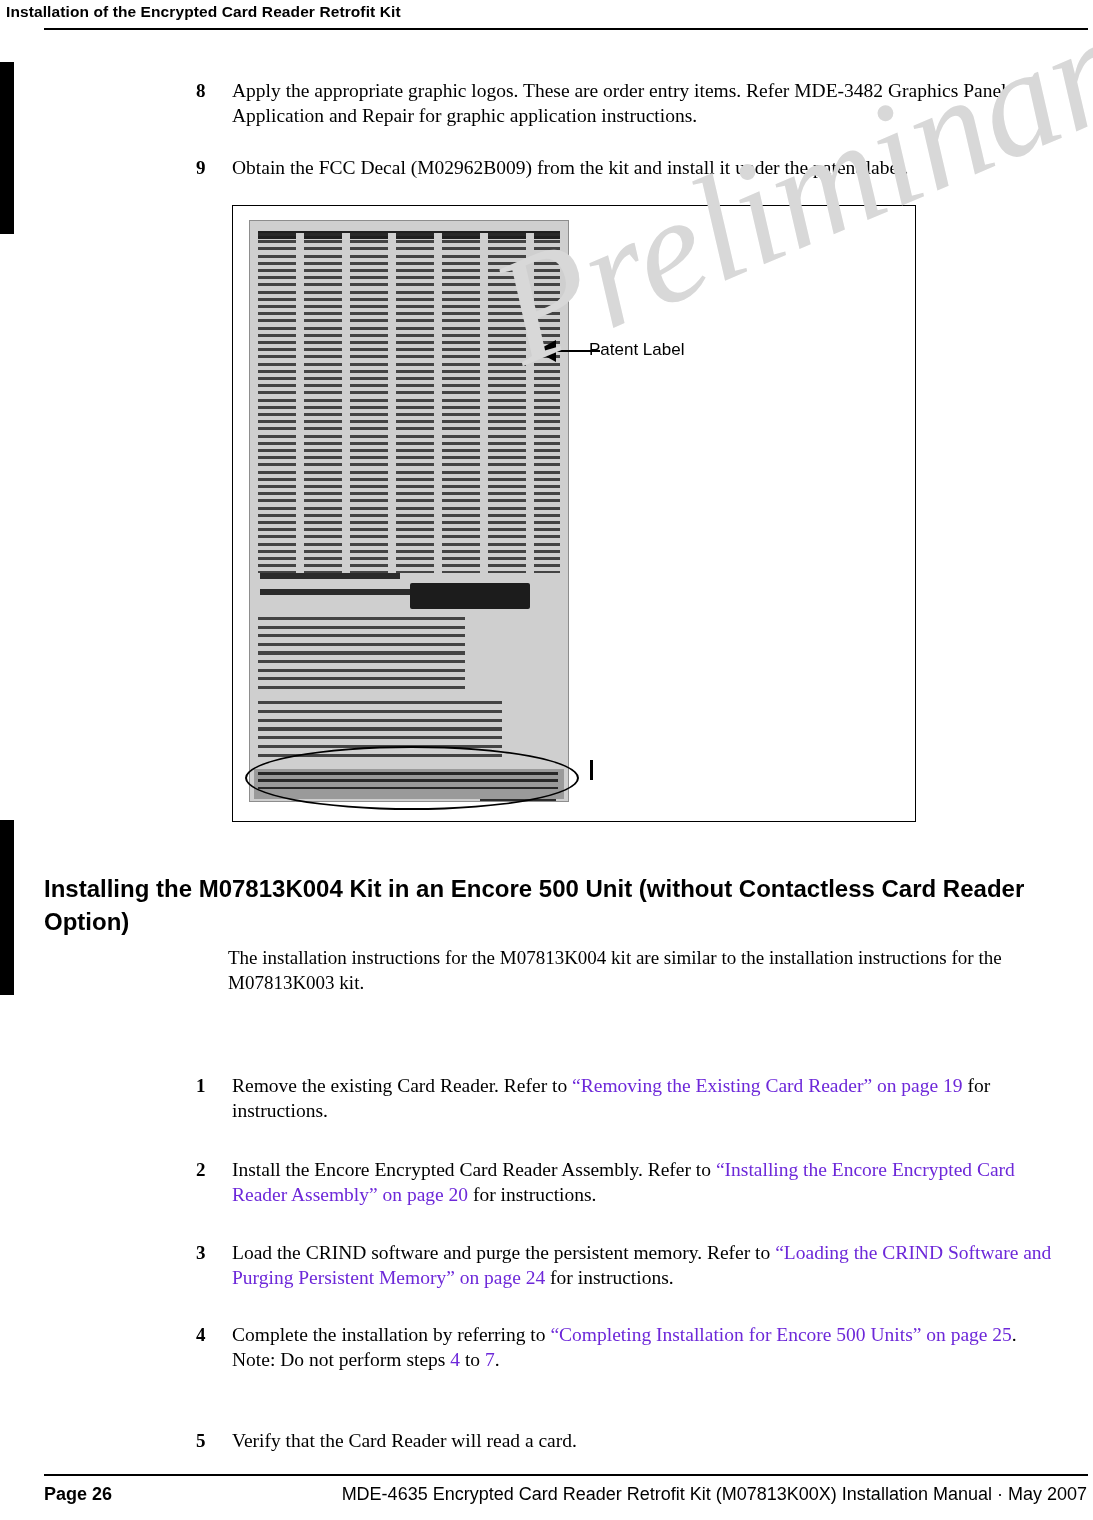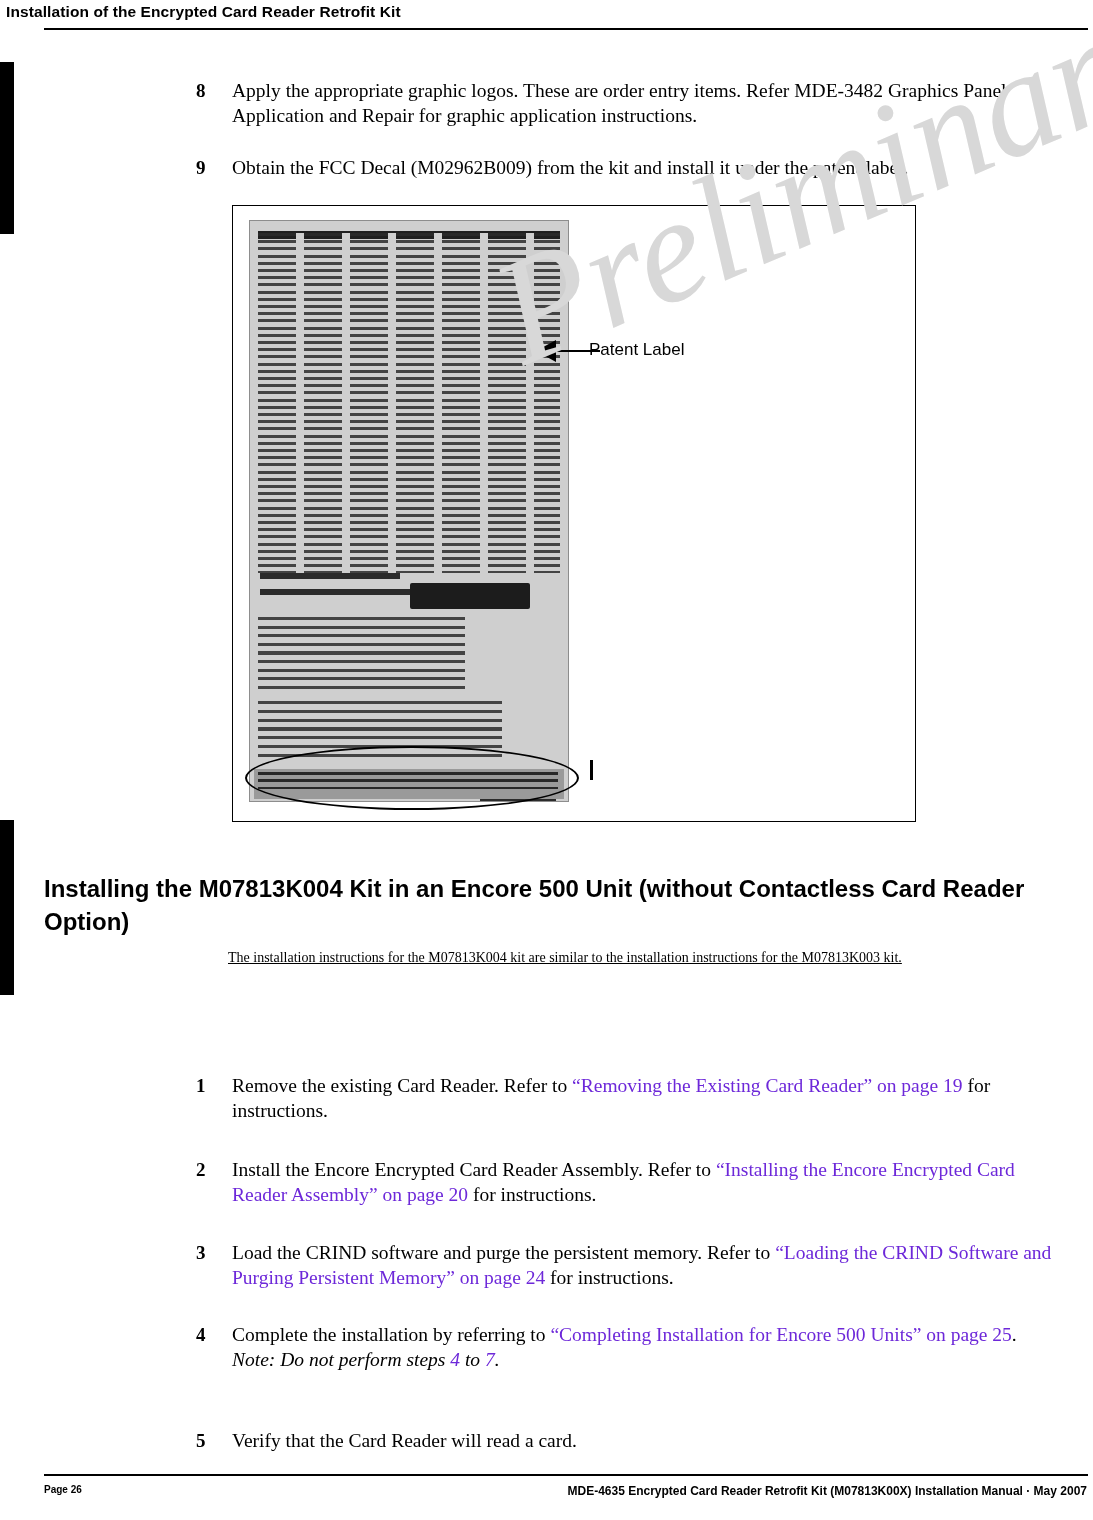--- a/index.html
+++ b/index.html
@@ -60,29 +60,29 @@
     width: 1044px;
     height: 2px;
     background: #000000;
   }
   .footer-left {
     position: absolute;
     left: 44px;
     top: 1484px;
     font-family: "Liberation Sans", sans-serif;
     font-weight: bold;
-    font-size: 10px;
+    font-size: 18px;
   }
   .footer-right {
     position: absolute;
     right: 6px;
     top: 1484px;
     font-family: "Liberation Sans", sans-serif;
-    font-weight: bold;
-    font-size: 12px;
+    font-weight: normal;
+    font-size: 18px;
     text-align: right;
   }
   
   .step {
     position: absolute;
     font-size: 19.5px;
     line-height: 25px;
   }
   .step-num {
     position: absolute;
@@ -94,38 +94,36 @@
     font-size: 19px;
   }
   .step-body {
     margin-left: 36px;
     display: block;
   }
   .link {
     color: #6d28d9;
   }
   .note-italic {
-    font-style: italic;
   }
   
   .section-heading {
     position: absolute;
     left: 44px;
     top: 872px;
     width: 1020px;
     font-family: "Liberation Sans", sans-serif;
     font-weight: bold;
     font-size: 24px;
     line-height: 33px;
   }
   .para {
     position: absolute;
-    font-size: 14px;
+    font-size: 19px;
     line-height: 25px;
-    text-decoration: underline;
   }
   
   .figure {
     position: absolute;
     left: 232px;
     top: 205px;
     width: 682px;
     height: 615px;
     border: 1px solid #000000;
     background: #ffffff;

